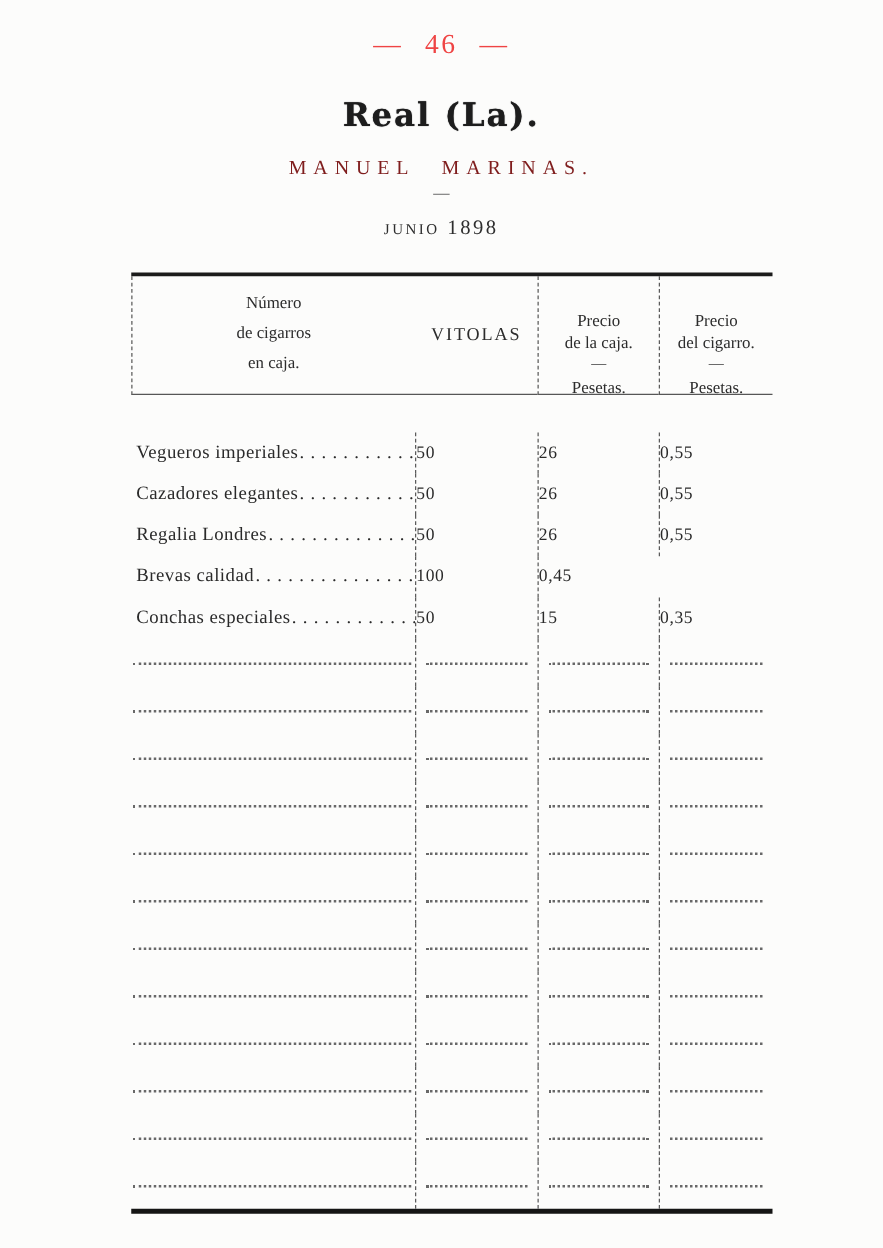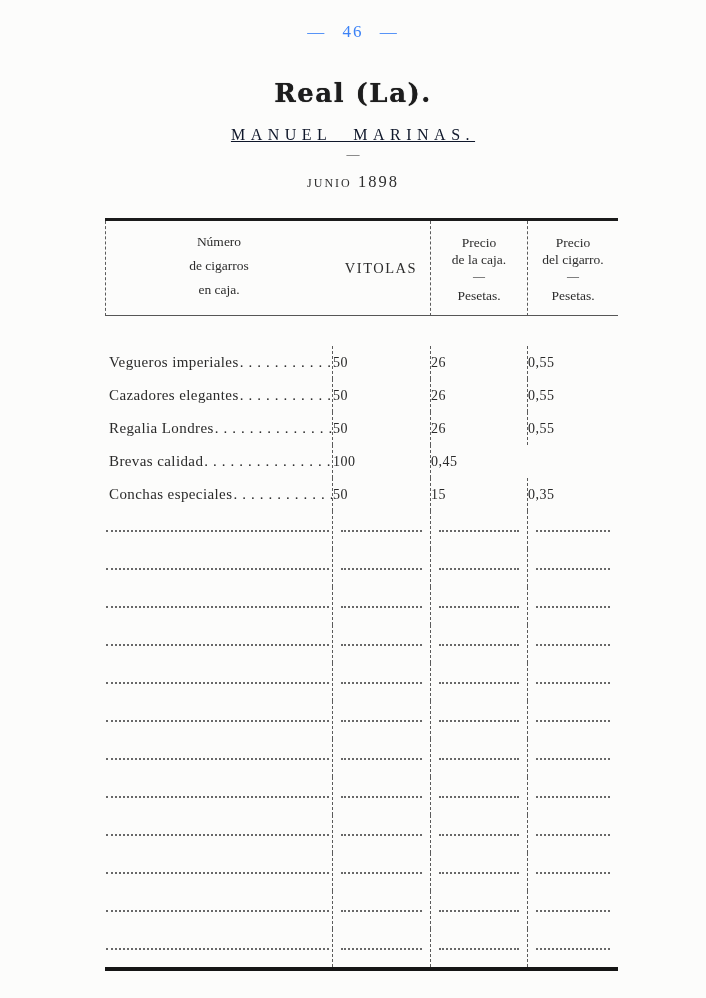--- a/index.html
+++ b/index.html
@@ -7,32 +7,31 @@
     width: 706px; height: 998px;
     background: #fcfcfb;
     position: relative;
     font-family: "Liberation Serif", "DejaVu Serif", serif;
     color: #2a2a2a;
     overflow: hidden;
   }
   .centered { position: absolute; left: 0; width: 706px; text-align: center; }
 
   .page-number {
-    top: 22px; font-size: 17px; letter-spacing: 2px; word-spacing: 10px;
-    color: #3b82f6;
+    top: 22px; font-size: 22px; letter-spacing: 2px; word-spacing: 10px;
+    color: #ef4444;
   }
   .title {
     top: 78px; margin: 0; font-family: "DejaVu Serif", serif;
     font-size: 26px; font-weight: bold; letter-spacing: 1.5px;
     color: #1d1d1d; text-shadow: 0 0 0.7px #1d1d1d;
   }
   .subtitle {
     top: 126px; font-size: 16px; letter-spacing: 5.5px; word-spacing: 12px;
-    color: #0f172a;
-    text-decoration: underline;
+    color: #7f1d1d;
   }
   .divider-dash {
     top: 146px; font-size: 13px; color: #4a4a4a; letter-spacing: 0;
   }
   .date {
     top: 172px; font-size: 16.5px; font-variant: small-caps;
     letter-spacing: 2px; color: #2e2e2e; text-align: center;
   }
 
   
@@ -47,21 +46,21 @@
 
   
   .thead { height: 95px; }
   .hcell {
     border-bottom: 1px solid #565656;
     text-align: center; color: #2c2c2c;
     overflow: hidden;
   }
   .hcell.c1 { display: flex; align-items: center; justify-content: center; }
   .vitolas-label { font-size: 14.5px; letter-spacing: 1.5px; }
-  .hlines { white-space: pre-line; font-size: 13.5px; line-height: 17px; margin-top: 13px; }
+  .hlines { white-space: pre-line; font-size: 13.5px; line-height: 17px; margin-top: 27px; }
   .hcell.c2 .hlines { line-height: 24px; margin-top: 9px; }
   .hdash { font-size: 12px; line-height: 10px; margin-top: 3px; color: #3a3a3a; }
   .hunit { font-size: 13.5px; margin-top: 7px; }
 
   
   .tbody { padding-top: 30px; }
   .drow { height: 33px; }
   .drow .cell { display: flex; align-items: center; justify-content: space-between; }
   .name-cell { padding-left: 4px; font-size: 15px; letter-spacing: 0.4px; }
   .vname { white-space: nowrap; }

